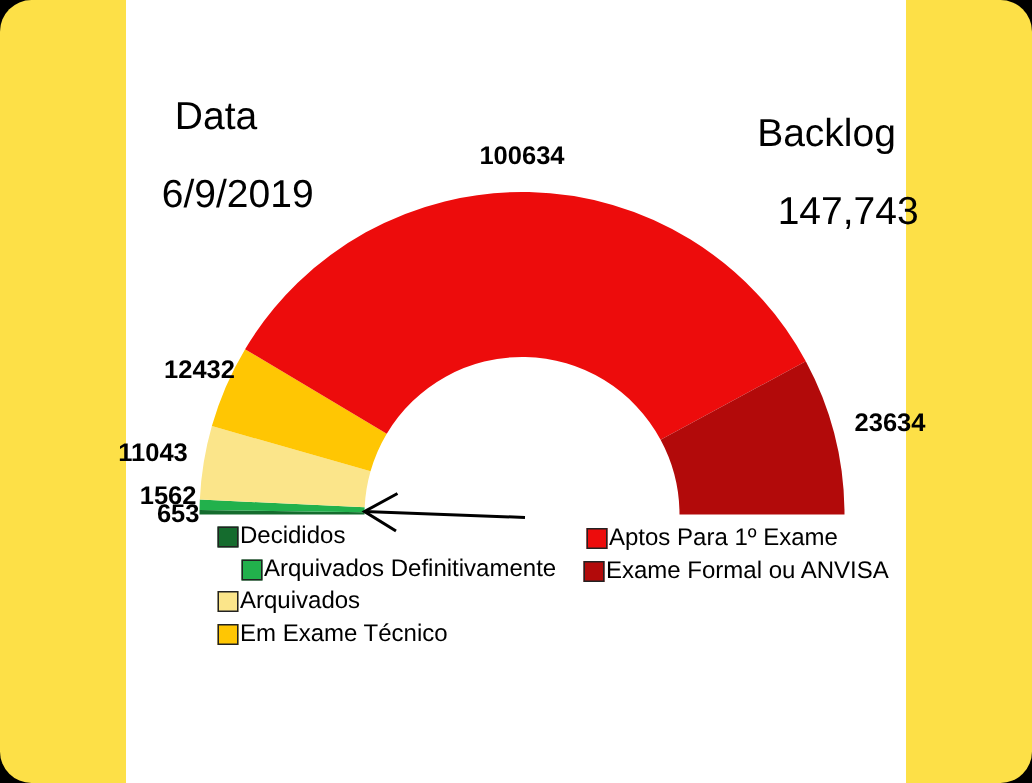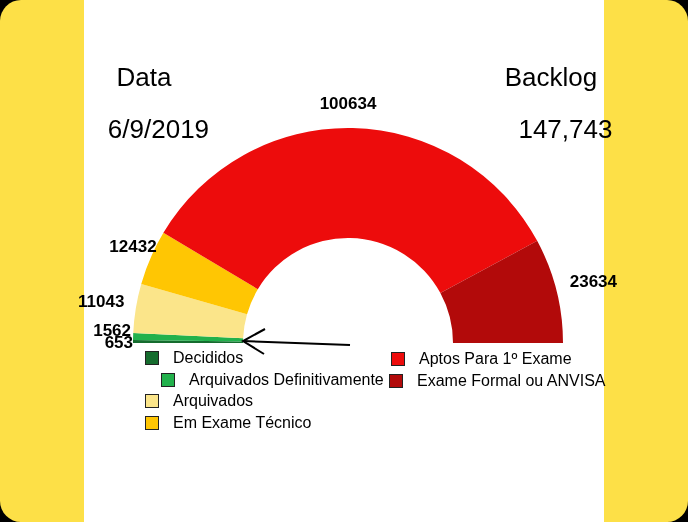--- a/index.html
+++ b/index.html
@@ -5,31 +5,31 @@
   html,body{margin:0;padding:0;background:#000;}
   #stage{
     position:relative;width:688px;height:522px;background:#fde047;overflow:hidden;
     font-family:"Liberation Sans","DejaVu Sans",sans-serif;
     border-radius:21px;
   }
   #canvas{position:absolute;left:84px;top:0;width:520px;height:522px;background:#fff;}
   #chart-svg{position:absolute;left:0;top:0;width:688px;height:522px;}
   .hdr{position:absolute;color:#000;font-size:26px;line-height:26px;text-align:center;white-space:pre;}
   #hdr-date{left:59px;top:64px;width:170px;}
-  #hdr-backlog{left:466px;top:64px;width:170px;}
+  #hdr-backlog{left:466px;top:75px;width:170px;}
   .vlabel{position:absolute;color:#000;font-weight:bold;font-size:17px;line-height:16px;}
   .vl-0{left:63px;top:335px;width:70px;text-align:right;}
   .vl-1{left:61px;top:323px;width:70px;text-align:right;}
-  .vl-2{left:78px;top:294px;width:80px;text-align:left;}
+  .vl-2{left:62px;top:294px;width:80px;text-align:center;}
   .vl-3{left:93px;top:239px;width:80px;text-align:center;}
   .vl-4{left:308px;top:96px;width:80px;text-align:center;}
   .vl-5{left:537px;top:274px;width:80px;text-align:right;}
   .legend-item{position:absolute;display:flex;align-items:center;height:14px;}
   .legend-swatch{width:12px;height:12px;border:1px solid #222;flex:0 0 auto;}
-  .legend-label{margin-left:14px;font-size:16px;line-height:14px;color:#000;white-space:nowrap;}
+  .legend-label{margin-left:1px;font-size:16px;line-height:14px;color:#000;white-space:nowrap;}
   .li-0{left:145px;top:351px;}
   .li-1{left:161px;top:373px;}
   .li-2{left:145px;top:394px;}
   .li-3{left:145px;top:416px;text-align:center;}
   .li-4{left:391px;top:352px;}
   .li-5{left:389px;top:374px;}
 </style>
 </head>
 <body>
 

